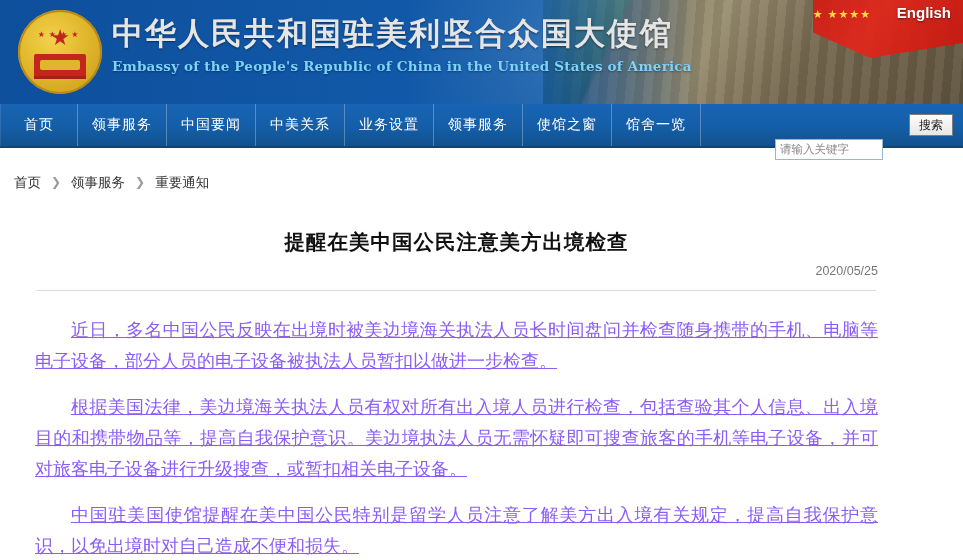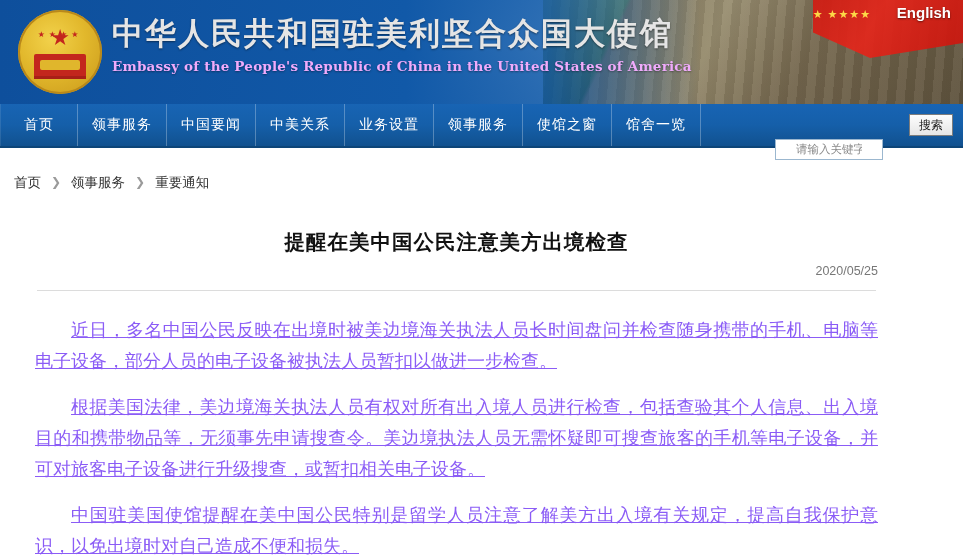--- a/index.html
+++ b/index.html
@@ -122,21 +122,21 @@
     font-family: "DejaVu Serif", "Liberation Serif", serif;
     font-size: 31px;
     font-weight: 700;
     letter-spacing: 2px;
     line-height: 42px;
     text-shadow: 0 1px 2px rgba(0,0,0,0.45);
     white-space: nowrap;
   }
   .title-en {
     margin-top: 2px;
-    color: #f0abfc;
+    color: #7dd3fc;
     font-family: "DejaVu Serif", "Liberation Serif", serif;
     font-size: 13.5px;
     font-weight: 700;
     letter-spacing: 0.2px;
     line-height: 20px;
     text-shadow: 0 1px 2px rgba(0,0,0,0.4);
     white-space: nowrap;
   }
   .lang-link {
     position: absolute;
@@ -180,21 +180,21 @@
     gap: 6px;
     padding: 0 10px 0 12px;
   }
   .search-input {
     width: 108px;
     height: 21px;
     border: 1px solid #9bb7cf;
     background: #ffffff;
     font-size: 11.5px;
     color: #333;
-    padding: 0 20px;
+    padding: 0 4px;
     font-family: "Liberation Sans", sans-serif;
     margin-top: 48px;
   }
   .search-input::placeholder { color: #8a8a8a; }
   .search-btn {
     height: 22px;
     min-width: 44px;
     border: 1px solid #7d7d7d;
     background: linear-gradient(to bottom, #fdfdfd 0%, #e6e6e6 100%);
     font-size: 12px;
@@ -309,16 +309,16 @@
   <span class="crumb-sep">❯</span>
   <a>重要通知</a>
 </div>
 
 <div class="article">
   <div class="article-title">提醒在美中国公民注意美方出境检查</div>
   <div class="article-date">2020/05/25</div>
   <div class="divider"></div>
   <div class="article-body">
     <p>近日，多名中国公民反映在出境时被美边境海关执法人员长时间盘问并检查随身携带的手机、电脑等电子设备，部分人员的电子设备被执法人员暂扣以做进一步检查。</p>
-    <p>根据美国法律，美边境海关执法人员有权对所有出入境人员进行检查，包括查验其个人信息、出入境目的和携带物品等，无须事先申请搜查令。美边境执法人员无需怀疑即可搜查旅客的手机等电子设备，并可对旅客电子设备进行升级搜查，或暂扣相关电子设备。</p>
+    <p>根据美国法律，美边境海关执法人员有权对所有出入境人员进行检查，包括查验其个人信息、出入境目的和携带物品等，提高自我保护意识。美边境执法人员无需怀疑即可搜查旅客的手机等电子设备，并可对旅客电子设备进行升级搜查，或暂扣相关电子设备。</p>
     <p>中国驻美国使馆提醒在美中国公民特别是留学人员注意了解美方出入境有关规定，提高自我保护意识，以免出境时对自己造成不便和损失。</p>
   </div>
 </div>
 
 </body></html>

